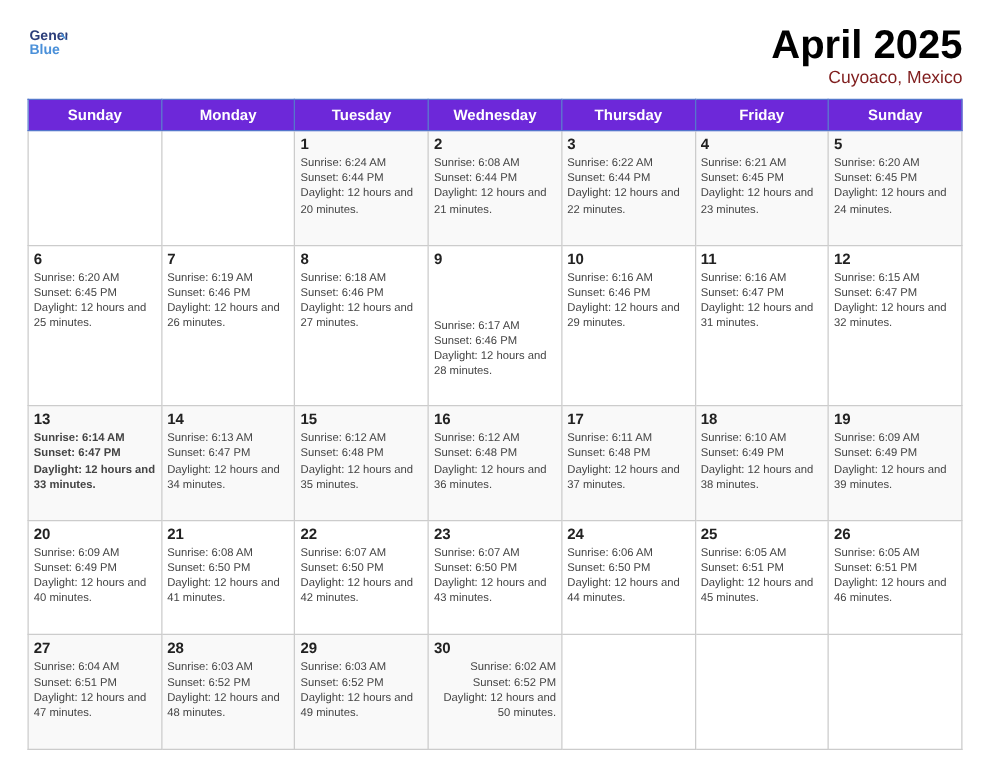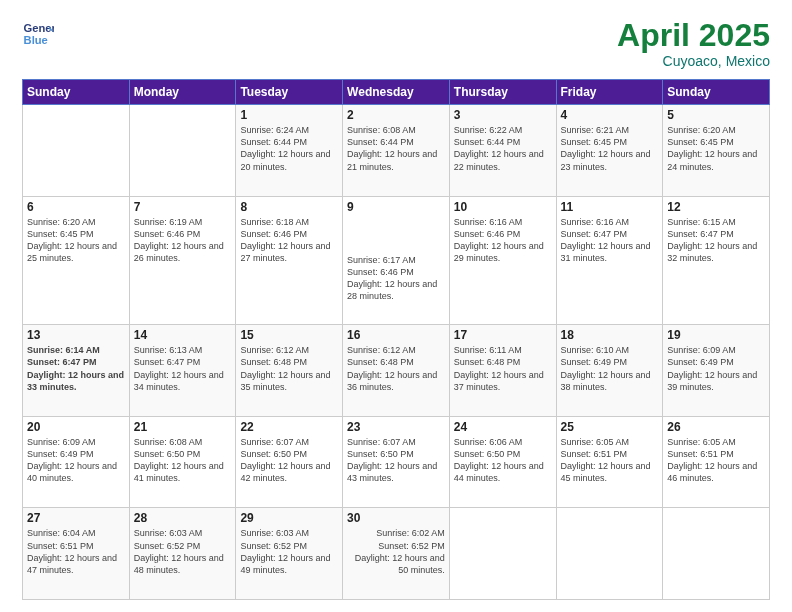--- a/index.html
+++ b/index.html
@@ -31,41 +31,41 @@
     .logo-icon {
       width: 32px;
       height: 32px;
     }
     .title-block {
       text-align: right;
     }
     .month-title {
       font-size: 32px;
       font-weight: bold;
-      color: #15803d;
+      color: #000000;
       line-height: 1.1;
     }
     .subtitle {
       font-size: 14px;
-      color: #0f766e;
+      color: #7f1d1d;
     }
     .calendar {
       flex: 1;
       border: 1px solid #ccc;
       border-collapse: collapse;
       width: 100%;
       table-layout: fixed;
     }
     .calendar th {
-      background-color: #4c1d95;
+      background-color: #6d28d9;
       color: #fff;
       font-size: 12px;
       font-weight: bold;
       padding: 5px 4px;
-      text-align: left;
+      text-align: center;
       border: 1px solid #5577cc;
     }
     .calendar td {
       vertical-align: top;
       border: 1px solid #ccc;
       padding: 3px 4px;
       font-size: 9.5px;
       color: #333;
       height: 78px;
     }

